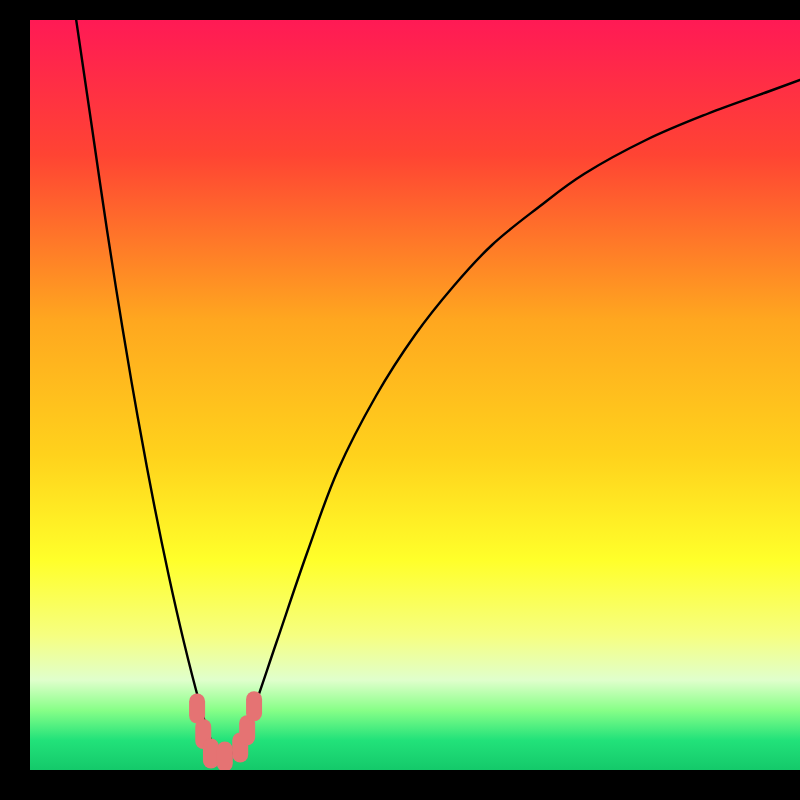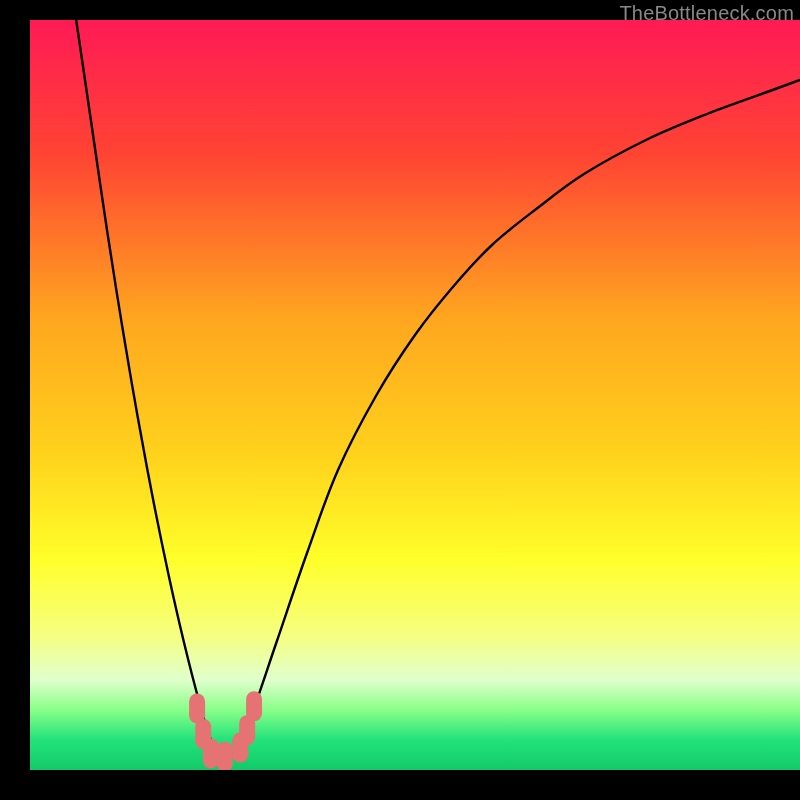--- a/index.html
+++ b/index.html
@@ -36,21 +36,20 @@
     user-select: none;
   }
   svg {
     display: block;
   }
 </style>
 </head>
 <body>
 
 <div class="frame">
-  <div class="watermark">TheBottleneck.com</div>
   <div class="plot-area">
     <svg id="chart-svg" width="770" height="750" viewBox="0 0 770 750" preserveAspectRatio="none">
       <defs>
         <linearGradient id="bg-grad" x1="0" y1="0" x2="0" y2="1">
             <stop offset="0%" stop-color="#ff1a55"></stop>
             <stop offset="18%" stop-color="#ff4433"></stop>
             <stop offset="40%" stop-color="#ffa71f"></stop>
             <stop offset="57.99999999999999%" stop-color="#ffd21c"></stop>
             <stop offset="72%" stop-color="#ffff2a"></stop>
             <stop offset="82%" stop-color="#f6ff80"></stop>

